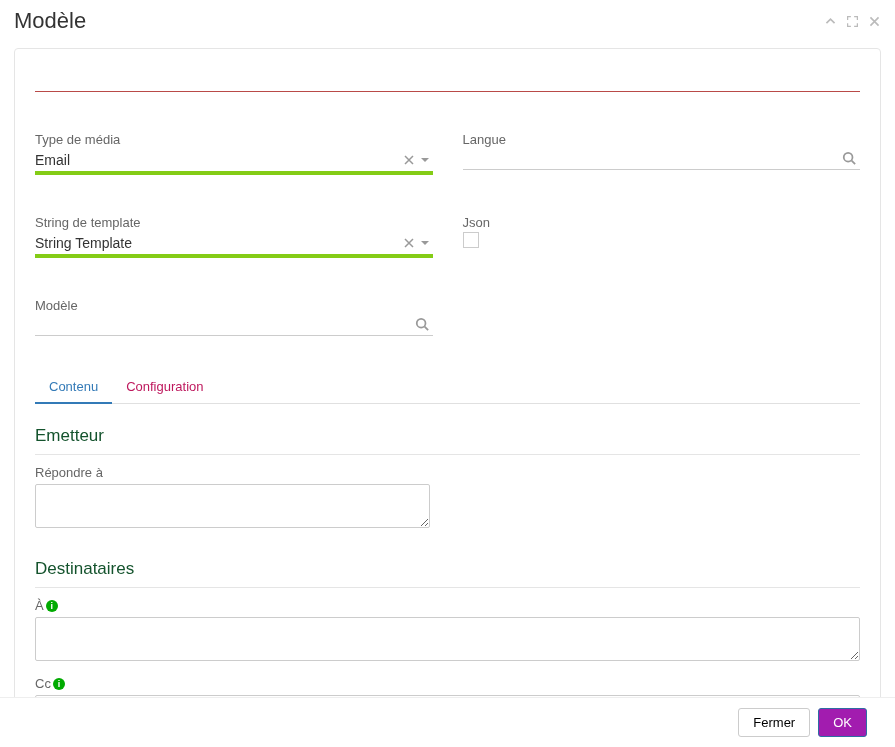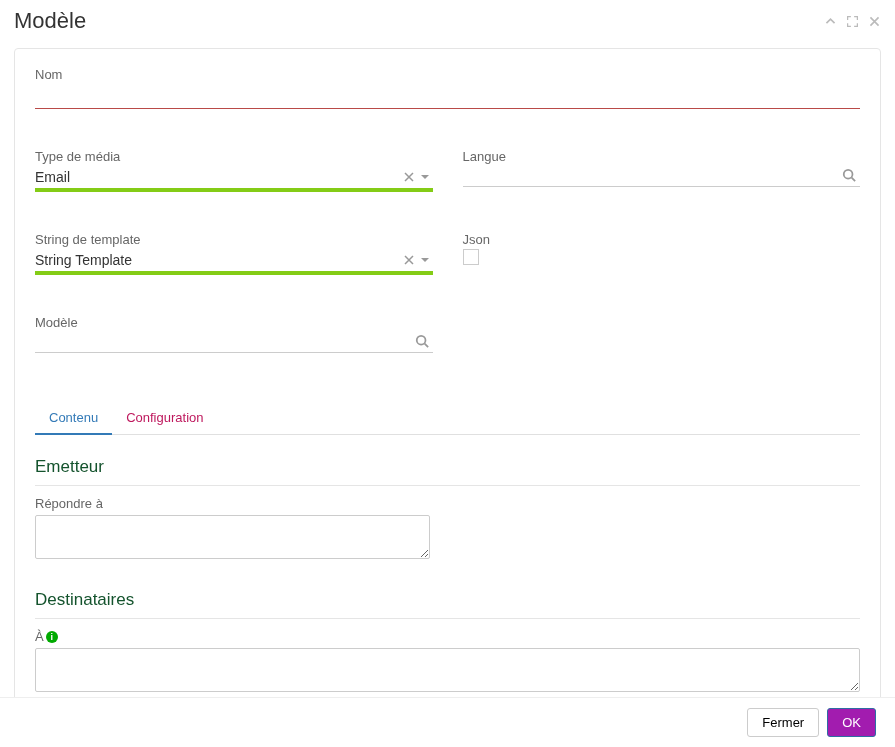--- a/index.html
+++ b/index.html
@@ -35,35 +35,35 @@
 .select-icons .icn { width: 12px; height: 12px; display: flex; align-items: center; justify-content: center; cursor: pointer; }
 .select-icons svg { width: 10px; height: 10px; }
 
 .search-wrap { position: relative; display: flex; align-items: center; border-bottom: 1px solid #ccc; }
 .search-val { flex: 1; font-size: 14px; padding: 3px 0; min-height: 20px; }
 .search-wrap .srch-icn { color: #999; padding-right: 4px; }
 .search-wrap .srch-icn svg { width: 14px; height: 14px; }
 
 .checkbox-box { width: 16px; height: 16px; border: 1px solid #ccc; background: #fff; cursor: pointer; margin-top: 2px; }
 
-.tabs { display: flex; border-bottom: 1px solid #e0e0e0; margin-top: 33px; margin-bottom: 16px; }
+.tabs { display: flex; border-bottom: 1px solid #e0e0e0; margin-top: 19px; margin-bottom: 16px; }
 .tab { padding: 8px 14px; font-size: 13px; color: #be185d; cursor: pointer; border-bottom: 2px solid transparent; margin-bottom: -1px; }
 .tab.active { color: #337ab7; border-bottom-color: #337ab7; }
 
 .section-title { font-size: 17px; font-weight: 400; color: #14532d; padding: 6px 0 8px 0; border-bottom: 1px solid #e5e5e5; margin-bottom: 10px; }
 
 .ta-label { font-size: 13px; color: #666; margin-bottom: 4px; display: flex; align-items: center; gap: 2px; }
 .info-icn { display: inline-flex; width: 12px; height: 12px; border-radius: 50%; background: #0a0; color: #fff; font-size: 9px; font-weight: bold; align-items: center; justify-content: center; }
 
 textarea.plain { width: 100%; border: 1px solid #ccc; border-radius: 2px; padding: 6px; font-size: 13px; font-family: inherit; resize: both; outline: none; min-height: 36px; }
 textarea.narrow { width: 395px; }
 
 .section-block { margin-bottom: 22px; }
 
-.modal-footer { display: flex; justify-content: flex-end; gap: 8px; padding: 10px 19px; border-top: 1px solid #eee; }
+.modal-footer { display: flex; justify-content: flex-end; gap: 8px; padding: 10px 28px; border-top: 1px solid #eee; }
 .btn { padding: 6px 14px; font-size: 13px; border: 1px solid #ccc; border-radius: 3px; background: #fff; cursor: pointer; }
 .btn-primary { background: #a21caf; border-color: #2e6da4; color: #fff; }
 </style>
 </head>
 <body>
 
 <div class="modal">
 
   <div class="modal-header">
     <div class="modal-title">Modèle</div>
@@ -83,21 +83,20 @@
             <path d="M3 3 L13 13 M13 3 L3 13"></path>
           </svg>
       </span>
     </div>
   </div>
 
   <div class="modal-body-wrap">
     <div class="card">
 
       <div class="form-group">
-        <label class="form-label">Nom</label>
         <input class="underline-input invalid" type="text" style="">
       </div>
 
       <div class="form-row">
         <div class="form-col">
           <div class="form-group">
             <label class="form-label">Type de média</label>
             <div class="select-wrap">
               <div class="select-val">Email</div>
               <div class="select-icons">

